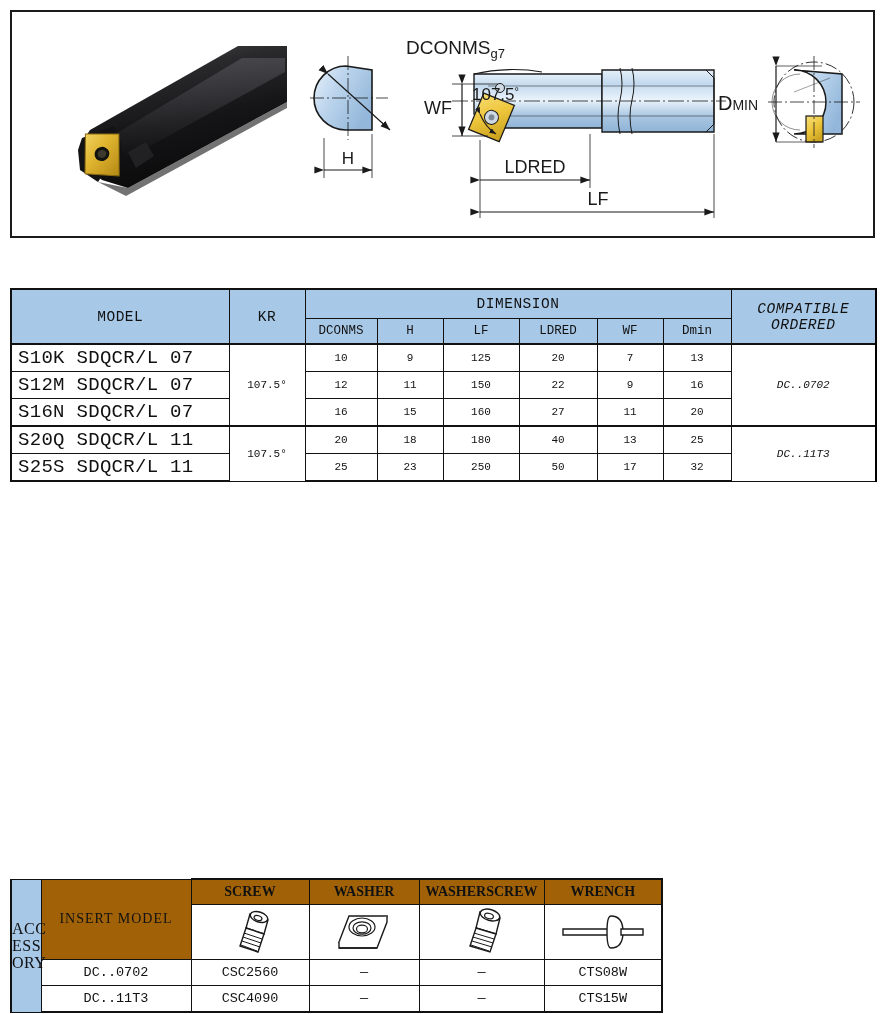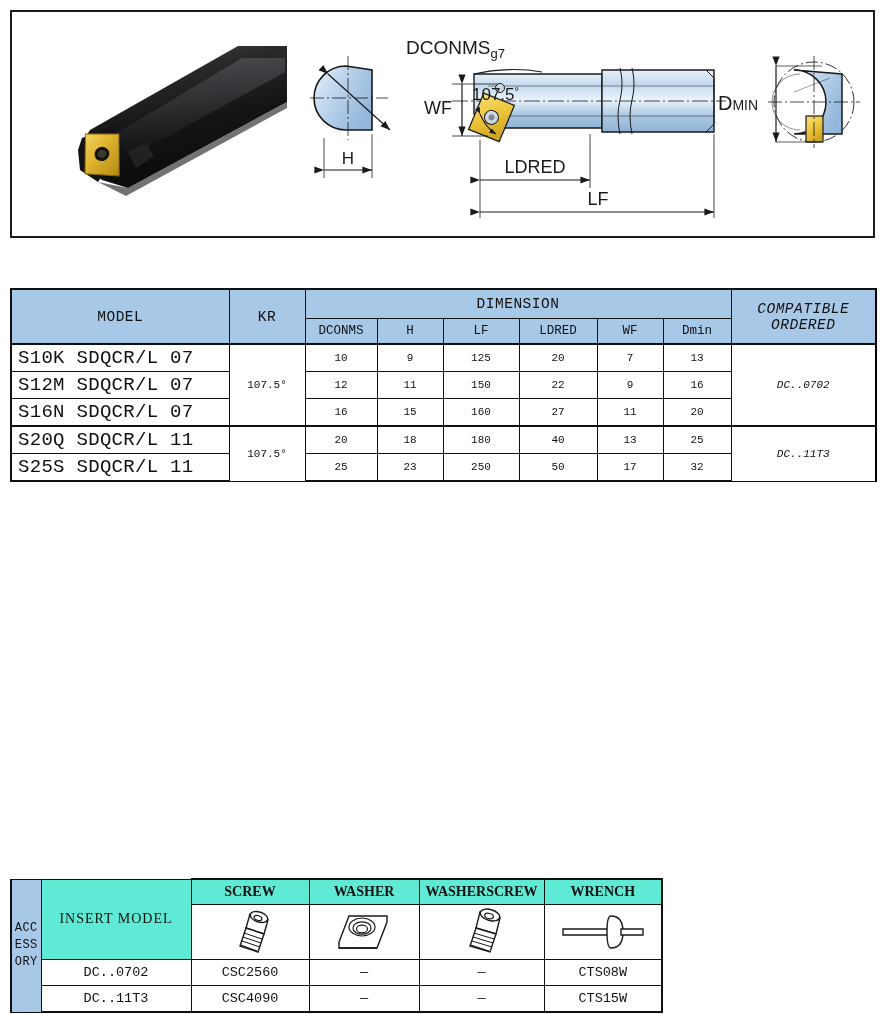--- a/index.html
+++ b/index.html
@@ -47,24 +47,24 @@
   
   #accessory-table{
     position:absolute;left:10px;top:878px;width:651px;
     border-collapse:collapse;table-layout:fixed;
     font-family:"Liberation Mono", monospace;font-size:13px;
   }
   #accessory-table th,#accessory-table td{
     border:1px solid #111;text-align:center;padding:0;color:#111;font-weight:normal;
   }
   #accessory-table .acc-side{
-    background:#a8c8e8;width:30px;font-family:Liberation Mono, monospace;
-    font-size:12px;line-height:17px;letter-spacing:.5px;
-  }
-  #accessory-table .blue{background:#5eead4;}
+    background:#a8c8e8;width:30px;font-family:Liberation Serif, serif;
+    font-size:16px;line-height:17px;letter-spacing:.5px;
+  }
+  #accessory-table .blue{background:#a16207;}
   #accessory-table .hdr-name{height:24px;font-size:14px;font-weight:bold;font-family:"Liberation Serif",serif;}
   #accessory-table .icon-row td{height:54px;}
   #accessory-table .data-row td{height:25px;font-size:13.5px;}
   #accessory-table .insert-model-cell{font-size:14px;letter-spacing:1px;font-family:"Liberation Serif",serif;}
   #accessory-table tr:first-child th{border-top:2px solid #111;}
   #accessory-table tr:last-child td{border-bottom:2px solid #111;}
   #accessory-table .ot-l{border-left:2px solid #111;}
   #accessory-table .ot-r{border-right:2px solid #111;}
   .dash{font-size:15px;}
   svg{display:block;}

